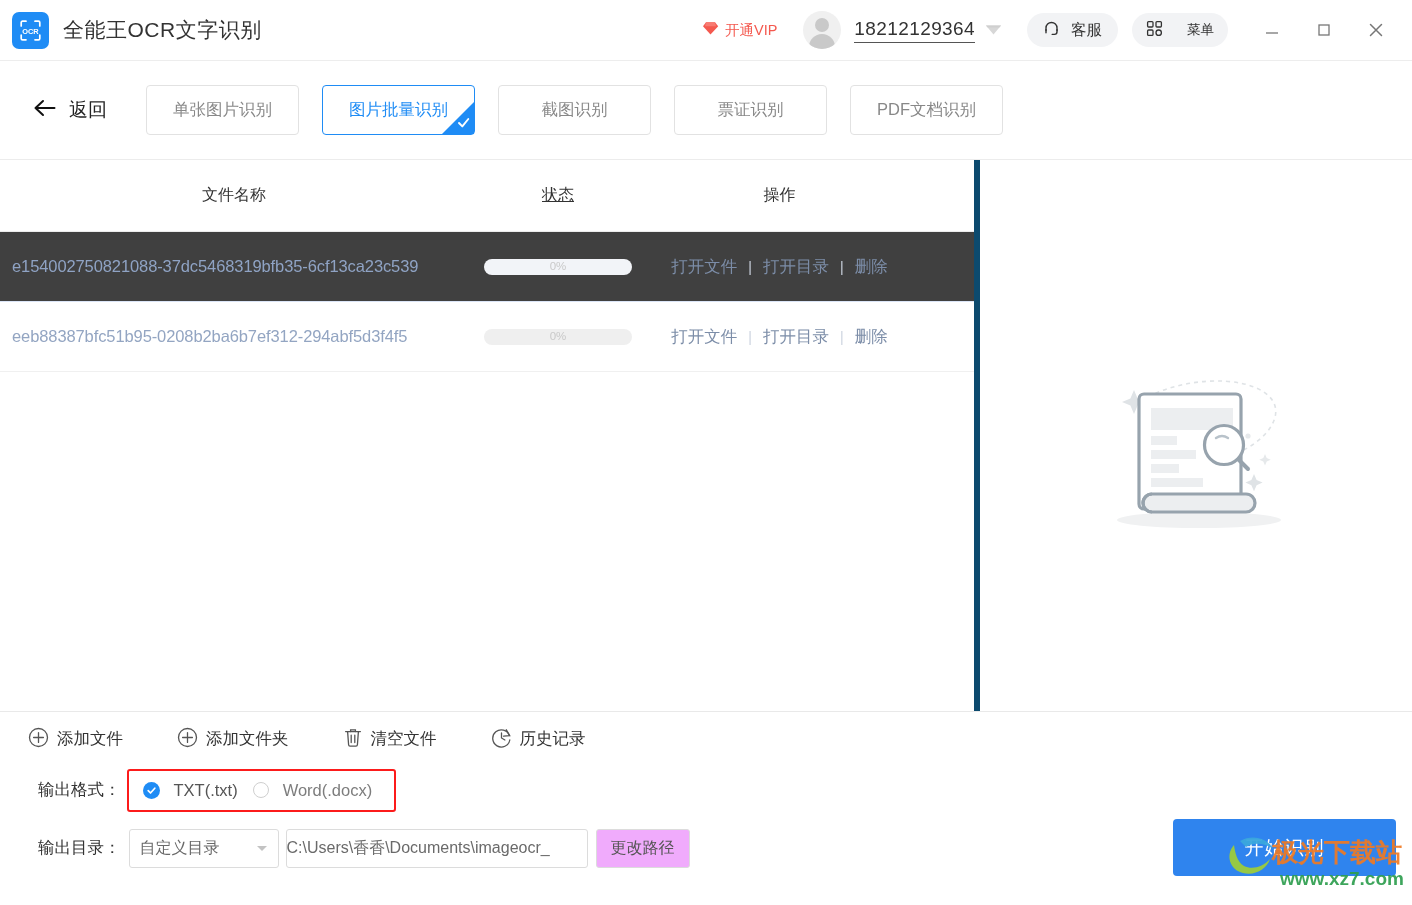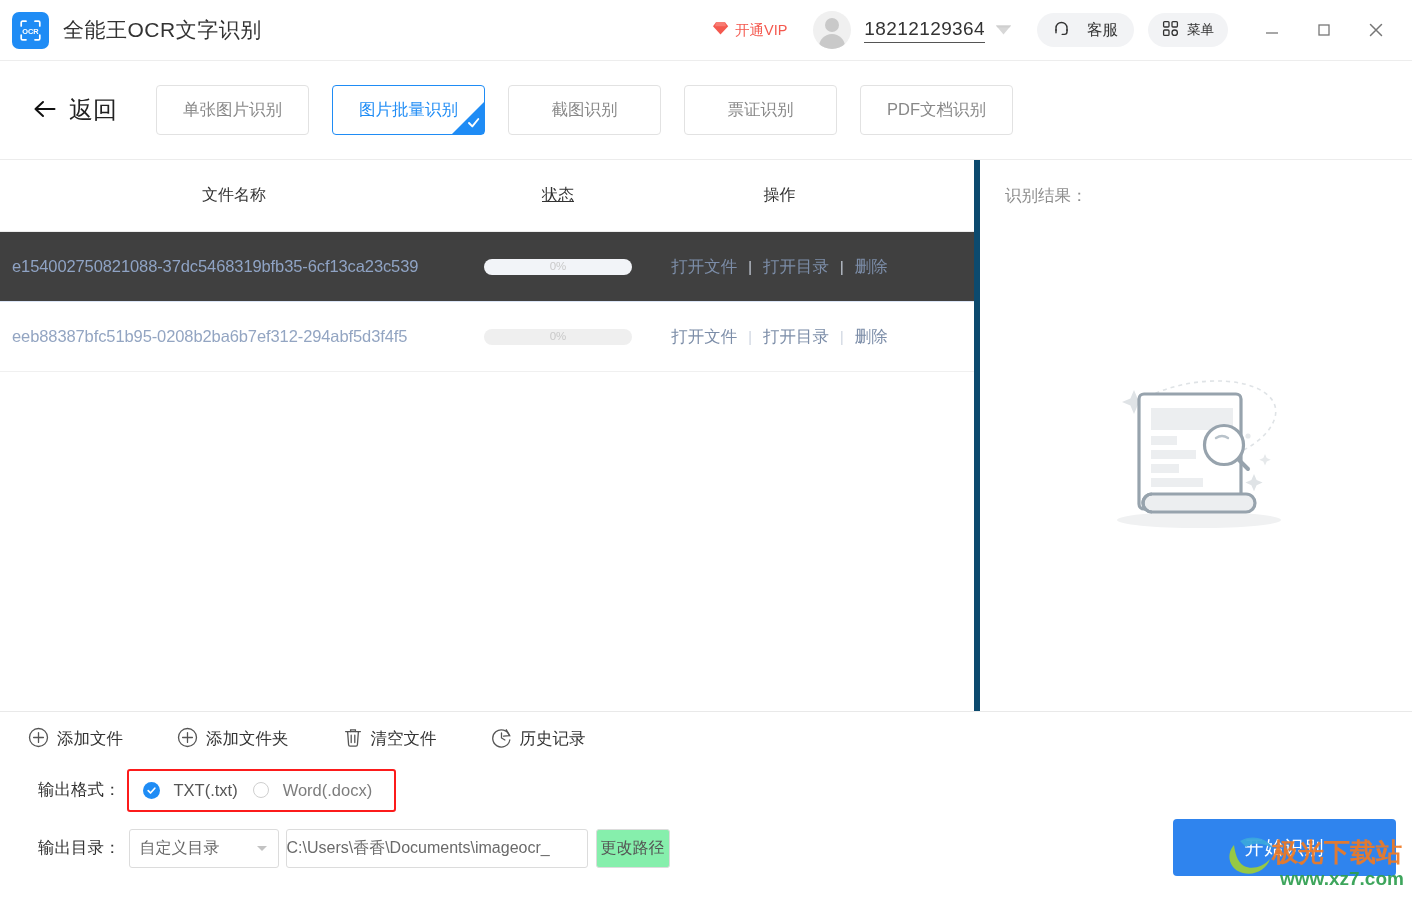--- a/index.html
+++ b/index.html
@@ -41,38 +41,38 @@
     border-radius:13px 13px 0 0; background:#c9c9c9; }
 
   .phone {
     font-size:19px; color:#333; margin-left:13px; letter-spacing:.4px;
     border-bottom:1px solid #555; padding-bottom:2px; white-space:nowrap; cursor:pointer;
   }
   .caret-diamond { margin-left:9px; display:flex; align-items:center; cursor:pointer; }
 
   .pill {
     height:34px; border-radius:17px; background:#f2f3f5;
-    display:flex; align-items:center; gap:17px; padding:0 16px;
+    display:flex; align-items:center; gap:11px; padding:0 16px;
     font-size:15.5px; color:#333; cursor:pointer; white-space:nowrap;
   }
   .pill.kefu { margin-left:24px; }
-  .pill.menu { margin-left:14px; font-size:13.5px; gap:8px; padding:0 14px; }
+  .pill.menu { margin-left:14px; font-size:13.5px; gap:24px; padding:0 14px; }
 
   .wbtns { display:flex; align-items:center; margin-left:18px; margin-right:10px; }
   .wbtn { width:52px; height:46px; display:flex; align-items:center; justify-content:center;
     cursor:pointer; }
 
   
   .tabbar {
     position:absolute; left:0; top:61px; width:1412px; height:99px;
     background:#fff; border-bottom:1px solid #ececec;
     display:flex; align-items:center;
   }
   .back { display:flex; align-items:center; gap:9px; margin-left:34px; cursor:pointer;
-    font-size:24px; color:#222; }
+    font-size:19px; color:#222; }
   .tabs { display:flex; align-items:center; margin-left:39px; gap:23px; }
   .tab {
     height:50px; min-width:153px; border:1px solid #e2e2e2; border-radius:4px;
     background:#fff; color:#888; font-size:16.5px;
     display:flex; align-items:center; justify-content:center;
     padding:0 22px; cursor:pointer; position:relative; white-space:nowrap;
   }
   .tab.active { border:1.6px solid #1f8cf5; color:#1f8cf5; }
   .tab.active .corner {
     position:absolute; right:0; bottom:0; width:0; height:0;
@@ -152,22 +152,22 @@
     display:flex; align-items:center; padding:0 10px; font-size:16px; color:#6a6a6a;
     cursor:pointer; position:relative;
   }
   .sel .arrow { margin-left:auto; }
   .pathinput {
     width:302px; height:39px; border:1px solid #dcdcdc; border-radius:3px; background:#fff;
     display:flex; align-items:center; padding:0 0; font-size:16px; color:#6a6a6a;
     margin-left:7px; overflow:hidden; white-space:nowrap; cursor:text;
   }
   .pathbtn {
-    height:39px; border:1px solid #dcdcdc; border-radius:3px; background:#86efac;
-    display:flex; align-items:center; padding:0 4px; font-size:16px; color:#555;
+    height:39px; border:1px solid #dcdcdc; border-radius:3px; background:#f0abfc;
+    display:flex; align-items:center; padding:0 14px; font-size:16px; color:#555;
     margin-left:8px; cursor:pointer; white-space:nowrap;
   }
 
   .startbtn {
     position:absolute; right:16px; bottom:29px; width:223px; height:57px;
     background:#2f84ee; border-radius:4px; color:#fff; font-size:19px;
     display:flex; align-items:center; justify-content:center; cursor:pointer;
     letter-spacing:1px;
   }
 
@@ -333,21 +333,20 @@
           <span class="op">打开文件</span>
           <span class="opsep">|</span>
           <span class="op">打开目录</span>
           <span class="opsep">|</span>
           <span class="op">删除</span>
         </div>
       </div>
     </div>
 
     <div class="right-pane">
-      <div class="rp-head">识别结果：</div>
       <div class="rp-body">
         <div class="illus">
           <svg width="215" height="165" viewBox="0 0 215 165">
             <ellipse cx="110" cy="148" rx="82" ry="8" fill="#f0f1f2"></ellipse>
             <path d="M52 28 C108 -2 178 6 186 34 C191 52 170 72 150 80" fill="none" stroke="#dfe3e6" stroke-width="1.6" stroke-dasharray="4 4"></path>
             <path d="M45 18l3.6 8.4L57 30l-8.4 3.6L45 42l-3.6-8.4L33 30l8.4-3.6z" fill="#dfe3e6"></path>
             <path d="M165 102l2.6 6 6 2.6-6 2.6-2.6 6-2.6-6-6-2.6 6-2.6z" fill="#dfe3e6"></path>
             <path d="M176 82l1.7 4 4 1.7-4 1.7-1.7 4-1.7-4-4-1.7 4-1.7z" fill="#e6e9eb"></path>
             <circle cx="159" cy="64" r="2.6" fill="#e6e9eb"></circle>
             <circle cx="133" cy="113" r="2.2" fill="#e6e9eb"></circle>

